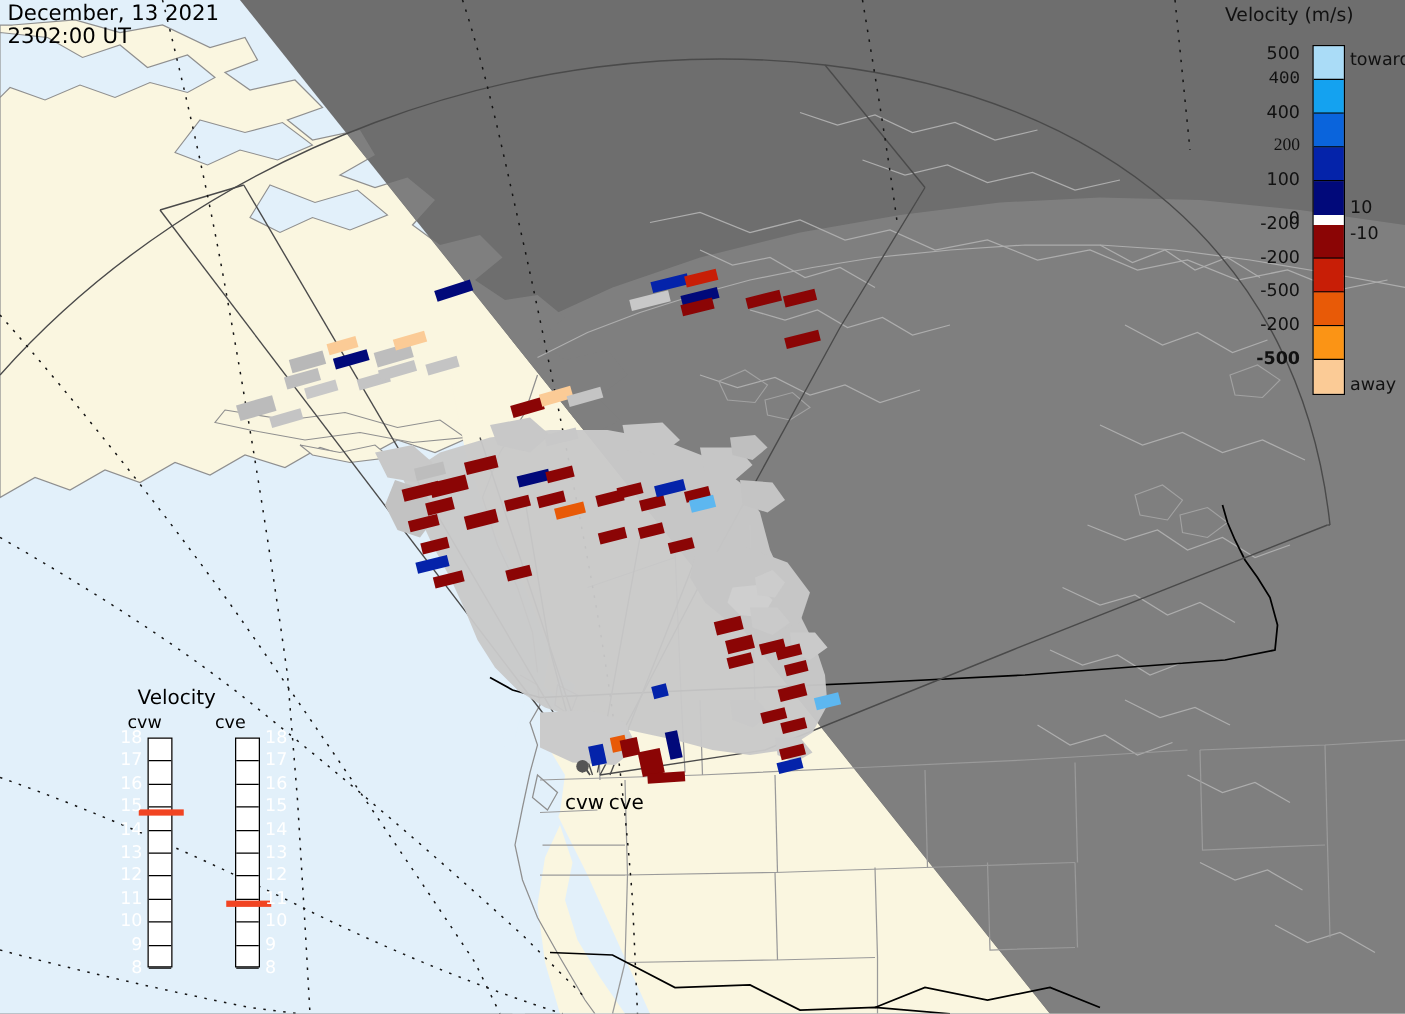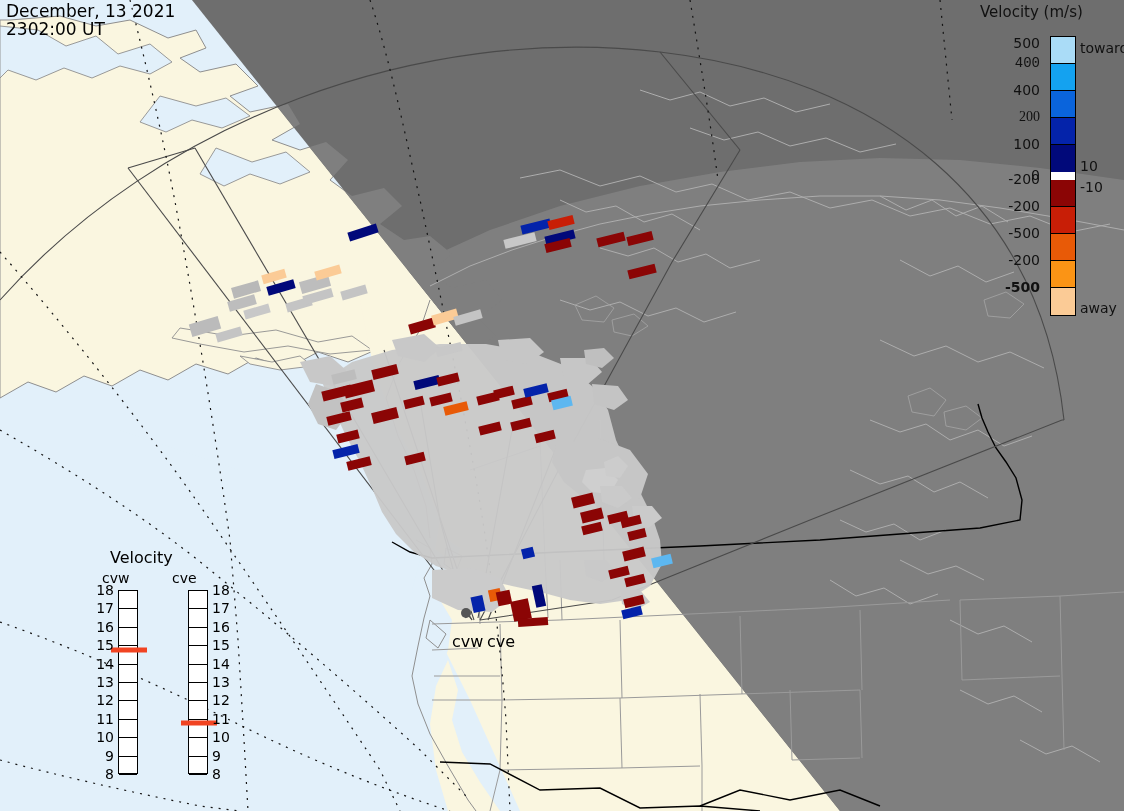--- a/index.html
+++ b/index.html
@@ -90,21 +90,21 @@
   .freq-seg { width: 100%; border-bottom: 1px solid #000; }
   .freq-seg:last-child { border-bottom: none; }
   .freq-marker {
     position: absolute; left: -8px;
     width: 36px; height: 5px;
     background: #f14422;
     transform: translateY(-50%);
   }
   .freq-tick {
     position: absolute;
-    font-size: 14px; color: #000000;
+    font-size: 14px; color: #ffffff;
     transform: translateY(-50%);
     white-space: nowrap;
   }
 
   
   .site-label {
     position: absolute;
     font-size: 16px; color: #000;
     white-space: nowrap;
     z-index: 30;

